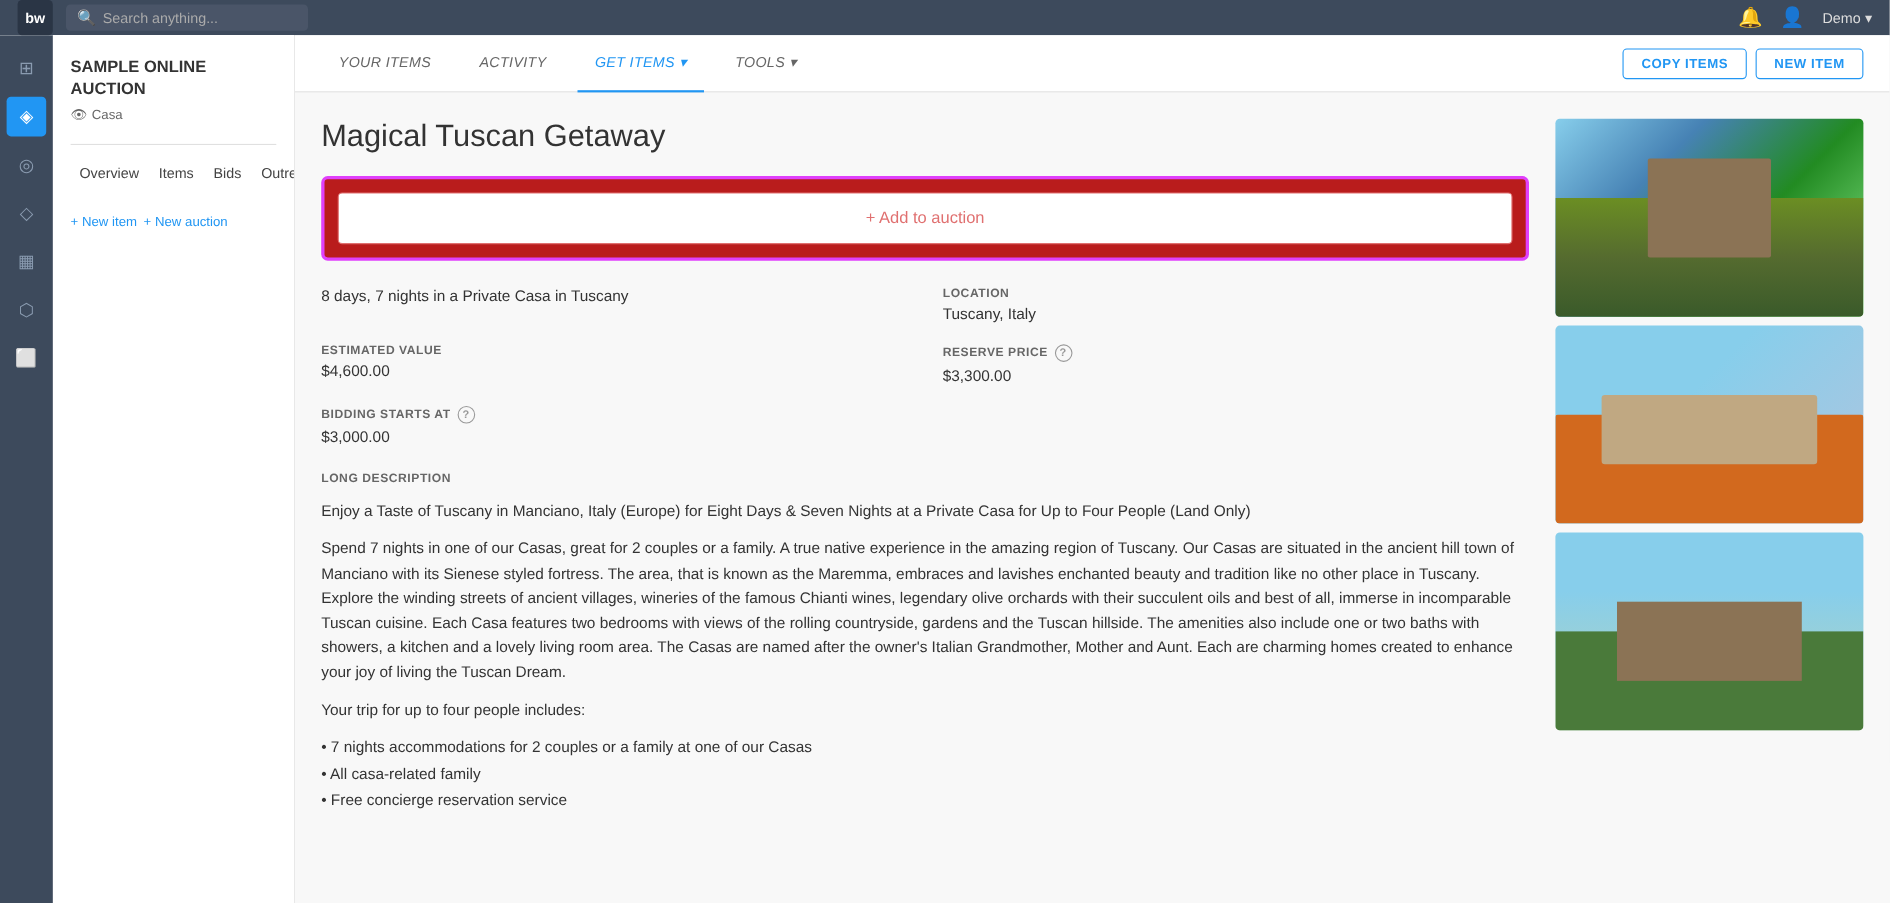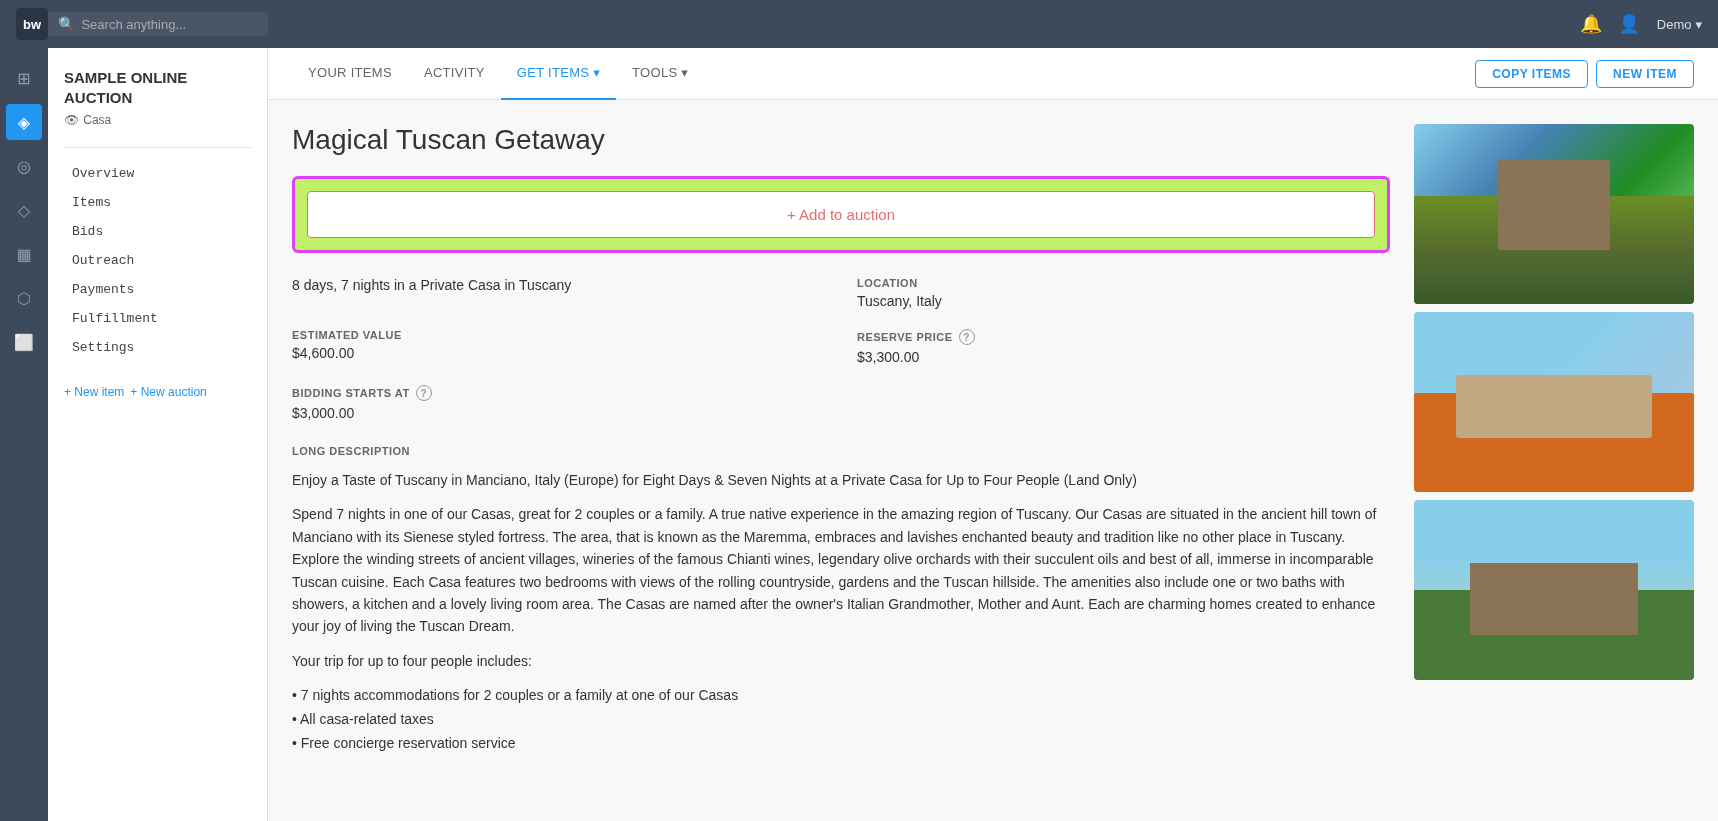--- a/index.html
+++ b/index.html
@@ -1,26 +1,26 @@
 <!DOCTYPE html>
 <html><head>
   <meta charset="utf-8">
   <style>
     * { box-sizing: border-box; margin: 0; padding: 0; }
     body { font-family: -apple-system, BlinkMacSystemFont, 'Segoe UI', sans-serif; background: #f5f5f5; display: flex; flex-direction: column; height: 100vh; overflow: hidden; }
 
     
     .top-nav {
       background: #3d4a5c;
-      height: 48px;
+      height: 32px;
       display: flex;
       align-items: center;
       padding: 0 16px;
       flex-shrink: 0;
-      gap: 0;
+      gap: 12px;
     }
     .top-nav .logo {
       width: 32px;
       height: 32px;
       background: #2a3545;
       border-radius: 4px;
       display: flex;
       align-items: center;
       justify-content: center;
       color: #fff;
@@ -123,23 +123,22 @@
       margin-bottom: 20px;
     }
     .sidebar-divider {
       border: none;
       border-top: 1px solid #e0e0e0;
       margin: 12px 0;
     }
     .sidebar-menu {
       list-style: none;
       display: flex;
-      flex-direction: column;
+      flex-direction: row;
       gap: 2px;
-      font-family: Liberation Mono, monospace;
     }
     .sidebar-menu li {
       padding: 6px 8px;
       font-size: 13px;
       color: #444;
       cursor: pointer;
       border-radius: 4px;
     }
     .sidebar-footer {
       margin-top: 24px;
@@ -168,22 +167,23 @@
       background: #fff;
       border-bottom: 1px solid #e0e0e0;
       padding: 0 24px;
       display: flex;
       align-items: center;
       height: 52px;
       flex-shrink: 0;
     }
     .tabs {
       display: flex;
-      gap: 0;
+      gap: 12px;
       flex: 1;
+      font-style: italic;
     }
     .tab {
       padding: 0 16px;
       height: 52px;
       display: flex;
       align-items: center;
       font-size: 13px;
       color: #666;
       cursor: pointer;
       border-bottom: 2px solid transparent;
@@ -232,21 +232,21 @@
       color: #333;
       margin-bottom: 20px;
     }
 
     
     .add-to-auction-wrapper {
       border: 3px solid #e040fb;
       border-radius: 6px;
       padding: 12px;
       margin-bottom: 24px;
-      background: #bef264;
+      background: #b91c1c;
     }
     .add-to-auction-btn {
       width: 100%;
       border: 1px solid #e07070;
       background: #fff;
       color: #e07070;
       padding: 14px;
       font-size: 15px;
       cursor: pointer;
       border-radius: 4px;
@@ -497,21 +497,21 @@
             </div>
             <div class="field-value">$3,000.00</div>
           </div>
         </div>
 
         <div class="section-label">LONG DESCRIPTION</div>
         <div class="desc-text">Enjoy a Taste of Tuscany in Manciano, Italy (Europe) for Eight Days &amp; Seven Nights at a Private Casa for Up to Four People (Land Only)</div>
         <div class="desc-text">Spend 7 nights in one of our Casas, great for 2 couples or a family. A true native experience in the amazing region of Tuscany. Our Casas are situated in the ancient hill town of Manciano with its Sienese styled fortress. The area, that is known as the Maremma, embraces and lavishes enchanted beauty and tradition like no other place in Tuscany. Explore the winding streets of ancient villages, wineries of the famous Chianti wines, legendary olive orchards with their succulent oils and best of all, immerse in incomparable Tuscan cuisine. Each Casa features two bedrooms with views of the rolling countryside, gardens and the Tuscan hillside. The amenities also include one or two baths with showers, a kitchen and a lovely living room area. The Casas are named after the owner's Italian Grandmother, Mother and Aunt. Each are charming homes created to enhance your joy of living the Tuscan Dream.</div>
         <div class="desc-text">Your trip for up to four people includes:</div>
         <div class="bullet-item">• 7 nights accommodations for 2 couples or a family at one of our Casas</div>
-        <div class="bullet-item">• All casa-related taxes</div>
+        <div class="bullet-item">• All casa-related family</div>
         <div class="bullet-item">• Free concierge reservation service</div>
       </div>
 
       <div class="images-panel">
         <div class="image-placeholder img-1"></div>
         <div class="image-placeholder img-2"></div>
         <div class="image-placeholder img-3"></div>
       </div>
 
     </div>

